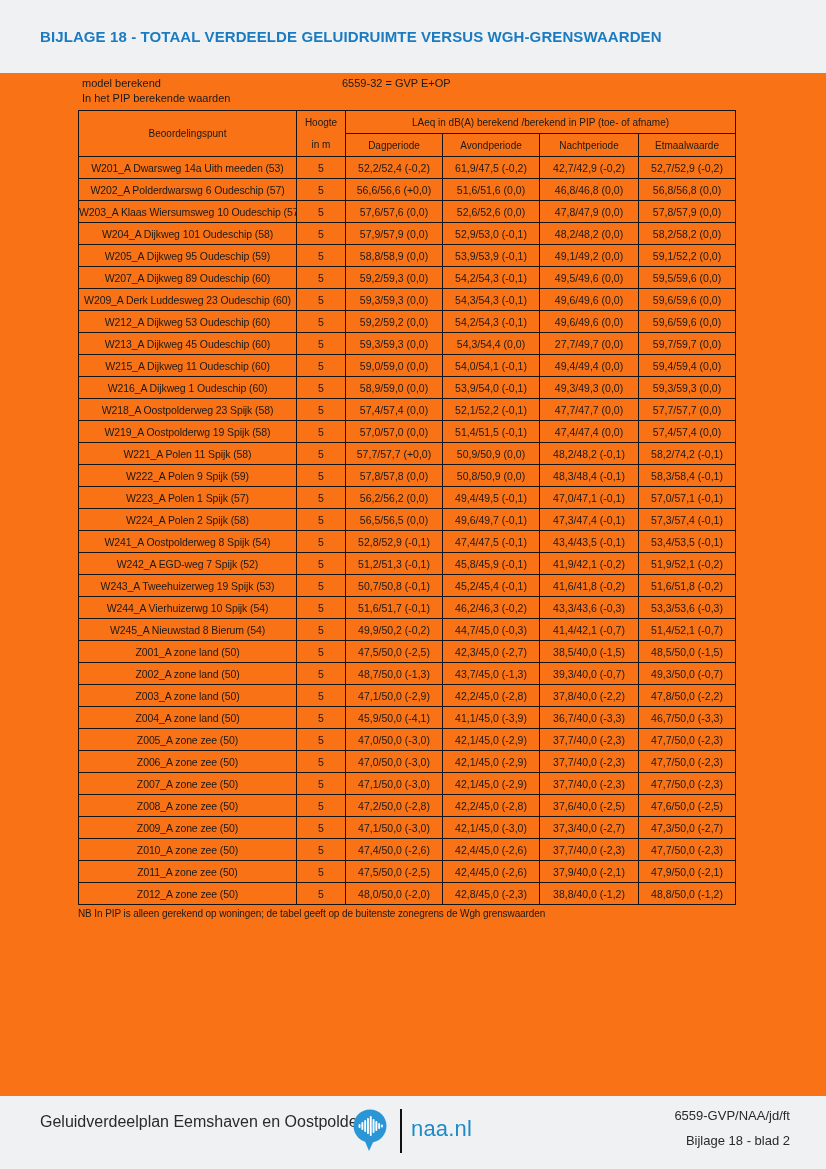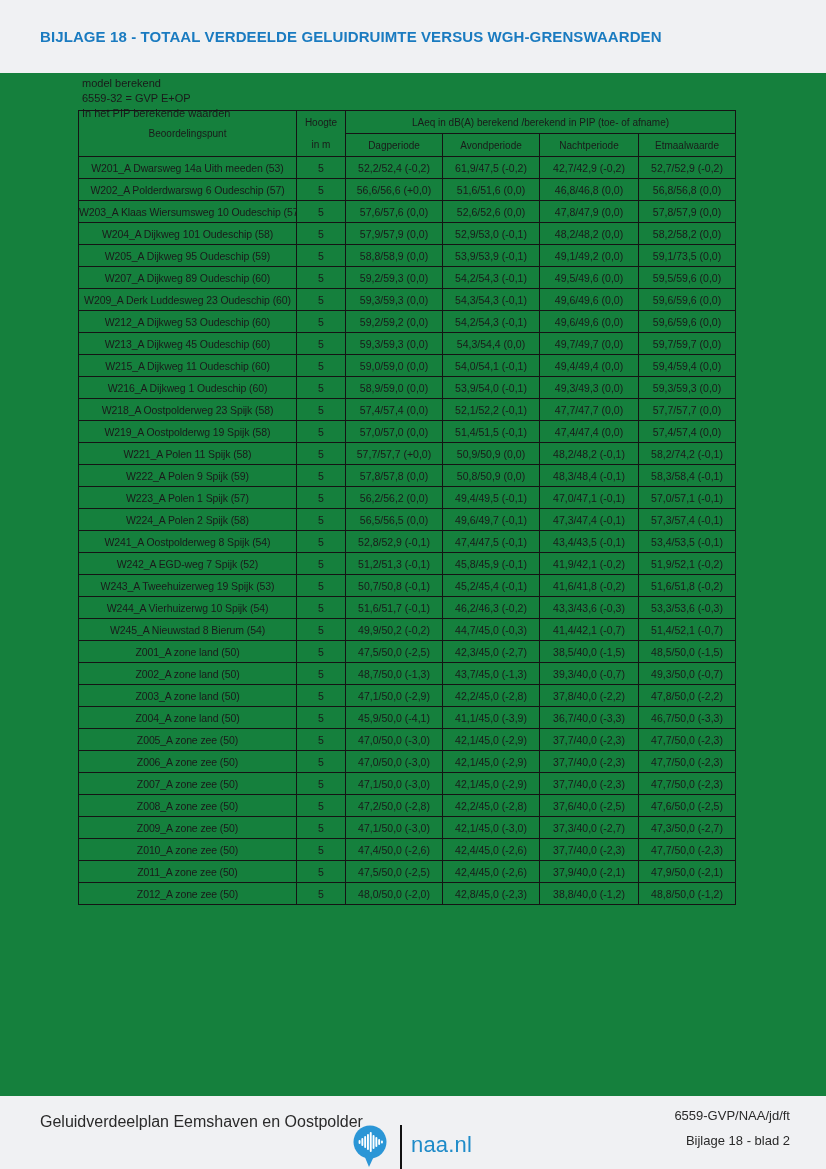--- a/index.html
+++ b/index.html
@@ -1,50 +1,50 @@
 <!DOCTYPE html>
 <html style="--accent: #1a7bc0; --band: #f0f1f3;"><head>
 <meta charset="utf-8">
 <style>
   :root { --accent:#1a7bc0; --band:#f0f1f3; --ink:#1a1a1a; }
   * { margin:0; padding:0; box-sizing:border-box; }
   html,body { background:#fff; }
   .page {
-    position:relative; width:826px; height:1169px; background:#15803d;
+    position:relative; width:826px; height:1169px; background:#f97316;
     font-family:"Liberation Sans", sans-serif; color:var(--ink); overflow:hidden;
   }
   
   .top-band { position:absolute; top:0; left:0; width:826px; height:73px; background:var(--band); }
   .doc-title {
     position:absolute; left:40px; top:28px; font-size:15px; font-weight:bold;
     color:var(--accent); letter-spacing:0.1px; white-space:nowrap;
   }
   
   .model-info { position:absolute; left:82px; top:76px; font-size:11px; line-height:15px; }
-  .model-row { display:flex;flex-direction:column; }
+  .model-row { display:flex; }
   .model-label { width:260px; }
   
   .table-wrap { position:absolute; left:78px; top:110px; width:658px; }
   table.noise { border-collapse:collapse; table-layout:fixed; width:657px; }
   table.noise th, table.noise td {
     border:1px solid #141414; font-size:10.5px; overflow:hidden; white-space:nowrap;
     text-align:center; vertical-align:middle; padding:0;
   }
   table.noise thead th { font-size:10px; font-weight:normal; height:23px; }
   th.h-point { text-align:left; padding-left:5px; }
   th.h-hoogte div { line-height:22px; }
   th.h-group { height:23px; }
   tbody td { height:22px; }
   td.c-name { text-align:left; padding-left:4px; letter-spacing:-0.1px; }
   .table-note { font-size:10px; padding-top:3px; letter-spacing:-0.1px; }
   
   .footer-band { position:absolute; top:1096px; left:0; width:826px; height:73px; background:var(--band); }
   .footer-left { position:absolute; left:40px; top:17px; font-size:16px; color:#2a2a2a; }
   .footer-right { position:absolute; right:36px; top:7px; font-size:13px; text-align:right; line-height:25px; color:#2a2a2a; }
-  .footer-logo { position:absolute; left:352px; top:28px; display:flex; align-items:center; height:46px; }
+  .footer-logo { position:absolute; left:352px; top:12px; display:flex; align-items:center; height:46px; }
   .logo-divider { width:2px; height:44px; background:#111; margin-left:10px; margin-right:9px; }
   .logo-wordmark { font-size:22px; color:#1e8bc8; letter-spacing:0.2px; padding-bottom:4px; }
 </style>
 </head>
 <body>
 
 <div class="page">
 
   <div class="top-band">
     <div class="doc-title">BIJLAGE 18 - TOTAAL VERDEELDE GELUIDRUIMTE VERSUS WGH-GRENSWAARDEN</div>
@@ -118,21 +118,21 @@
             <td class="c-val">52,9/53,0 (-0,1)</td>
             <td class="c-val">48,2/48,2 (0,0)</td>
             <td class="c-val">58,2/58,2 (0,0)</td>
           </tr>
           <tr>
             <td class="c-name">W205_A Dijkweg 95 Oudeschip (59)</td>
             <td class="c-val">5</td>
             <td class="c-val">58,8/58,9 (0,0)</td>
             <td class="c-val">53,9/53,9 (-0,1)</td>
             <td class="c-val">49,1/49,2 (0,0)</td>
-            <td class="c-val">59,1/73,5 (0,0)</td>
+            <td class="c-val">59,1/52,2 (0,0)</td>
           </tr>
           <tr>
             <td class="c-name">W207_A Dijkweg 89 Oudeschip (60)</td>
             <td class="c-val">5</td>
             <td class="c-val">59,2/59,3 (0,0)</td>
             <td class="c-val">54,2/54,3 (-0,1)</td>
             <td class="c-val">49,5/49,6 (0,0)</td>
             <td class="c-val">59,5/59,6 (0,0)</td>
           </tr>
           <tr>
@@ -149,21 +149,21 @@
             <td class="c-val">59,2/59,2 (0,0)</td>
             <td class="c-val">54,2/54,3 (-0,1)</td>
             <td class="c-val">49,6/49,6 (0,0)</td>
             <td class="c-val">59,6/59,6 (0,0)</td>
           </tr>
           <tr>
             <td class="c-name">W213_A Dijkweg 45 Oudeschip (60)</td>
             <td class="c-val">5</td>
             <td class="c-val">59,3/59,3 (0,0)</td>
             <td class="c-val">54,3/54,4 (0,0)</td>
-            <td class="c-val">49,7/49,7 (0,0)</td>
+            <td class="c-val">27,7/49,7 (0,0)</td>
             <td class="c-val">59,7/59,7 (0,0)</td>
           </tr>
           <tr>
             <td class="c-name">W215_A Dijkweg 11 Oudeschip (60)</td>
             <td class="c-val">5</td>
             <td class="c-val">59,0/59,0 (0,0)</td>
             <td class="c-val">54,0/54,1 (-0,1)</td>
             <td class="c-val">49,4/49,4 (0,0)</td>
             <td class="c-val">59,4/59,4 (0,0)</td>
           </tr>
@@ -354,20 +354,21 @@
           <tr>
             <td class="c-name">Z012_A zone zee (50)</td>
             <td class="c-val">5</td>
             <td class="c-val">48,0/50,0 (-2,0)</td>
             <td class="c-val">42,8/45,0 (-2,3)</td>
             <td class="c-val">38,8/40,0 (-1,2)</td>
             <td class="c-val">48,8/50,0 (-1,2)</td>
           </tr>
         </tbody>
     </table>
+    <div class="table-note">NB In PIP is alleen gerekend op woningen; de tabel geeft op de buitenste zonegrens de Wgh grenswaarden</div>
   </div>
 
   <div class="footer-band">
     <div class="footer-left">Geluidverdeelplan Eemshaven en Oostpolder</div>
 
     <div class="footer-logo">
       <svg width="38" height="46" viewBox="0 0 38 46">
         <circle cx="18" cy="18" r="16.5" fill="#2b96d6"></circle>
         <path d="M12 31 L17 43 L23 30 Z" fill="#2b96d6"></path>
         <g fill="#ffffff">

